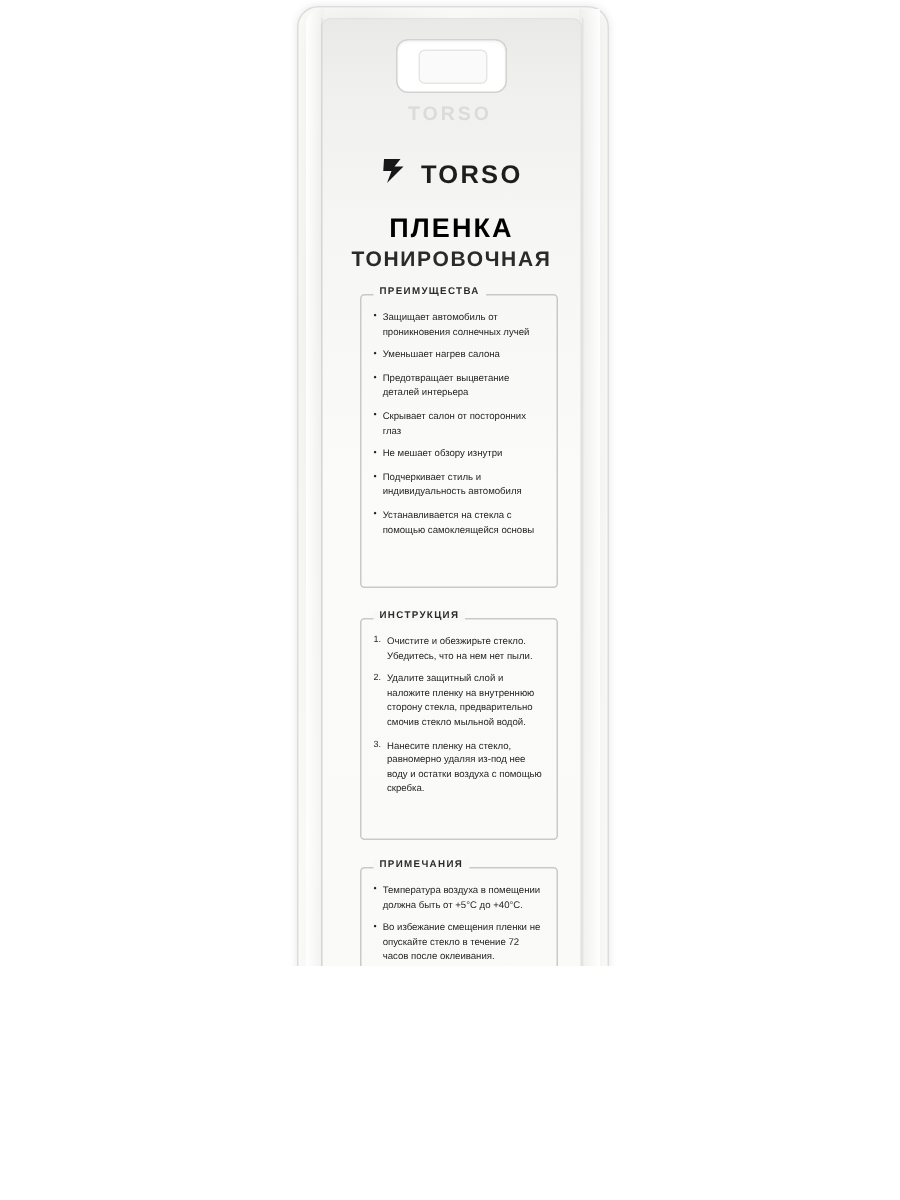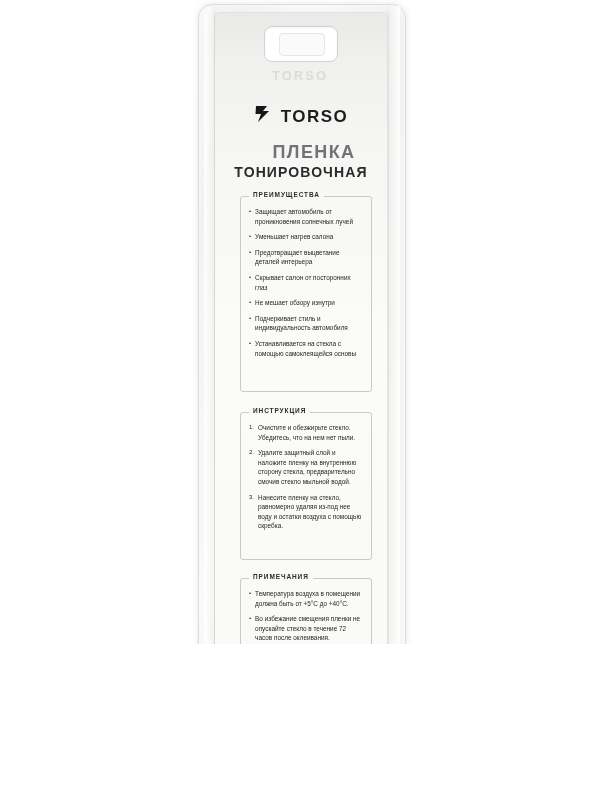--- a/index.html
+++ b/index.html
@@ -124,22 +124,21 @@
 
   .title-main {
     position: absolute;
     left: 214px;
     top: 142px;
     width: 174px;
     text-align: center;
     font-size: 18px;
     font-weight: bold;
     letter-spacing: 1.4px;
-    color: #737373;
-    margin-left: 13px;
+    color: #000000;
   }
   .title-sub {
     position: absolute;
     left: 214px;
     top: 164px;
     width: 174px;
     text-align: center;
     font-size: 14px;
     font-weight: bold;
     letter-spacing: 1.1px;

